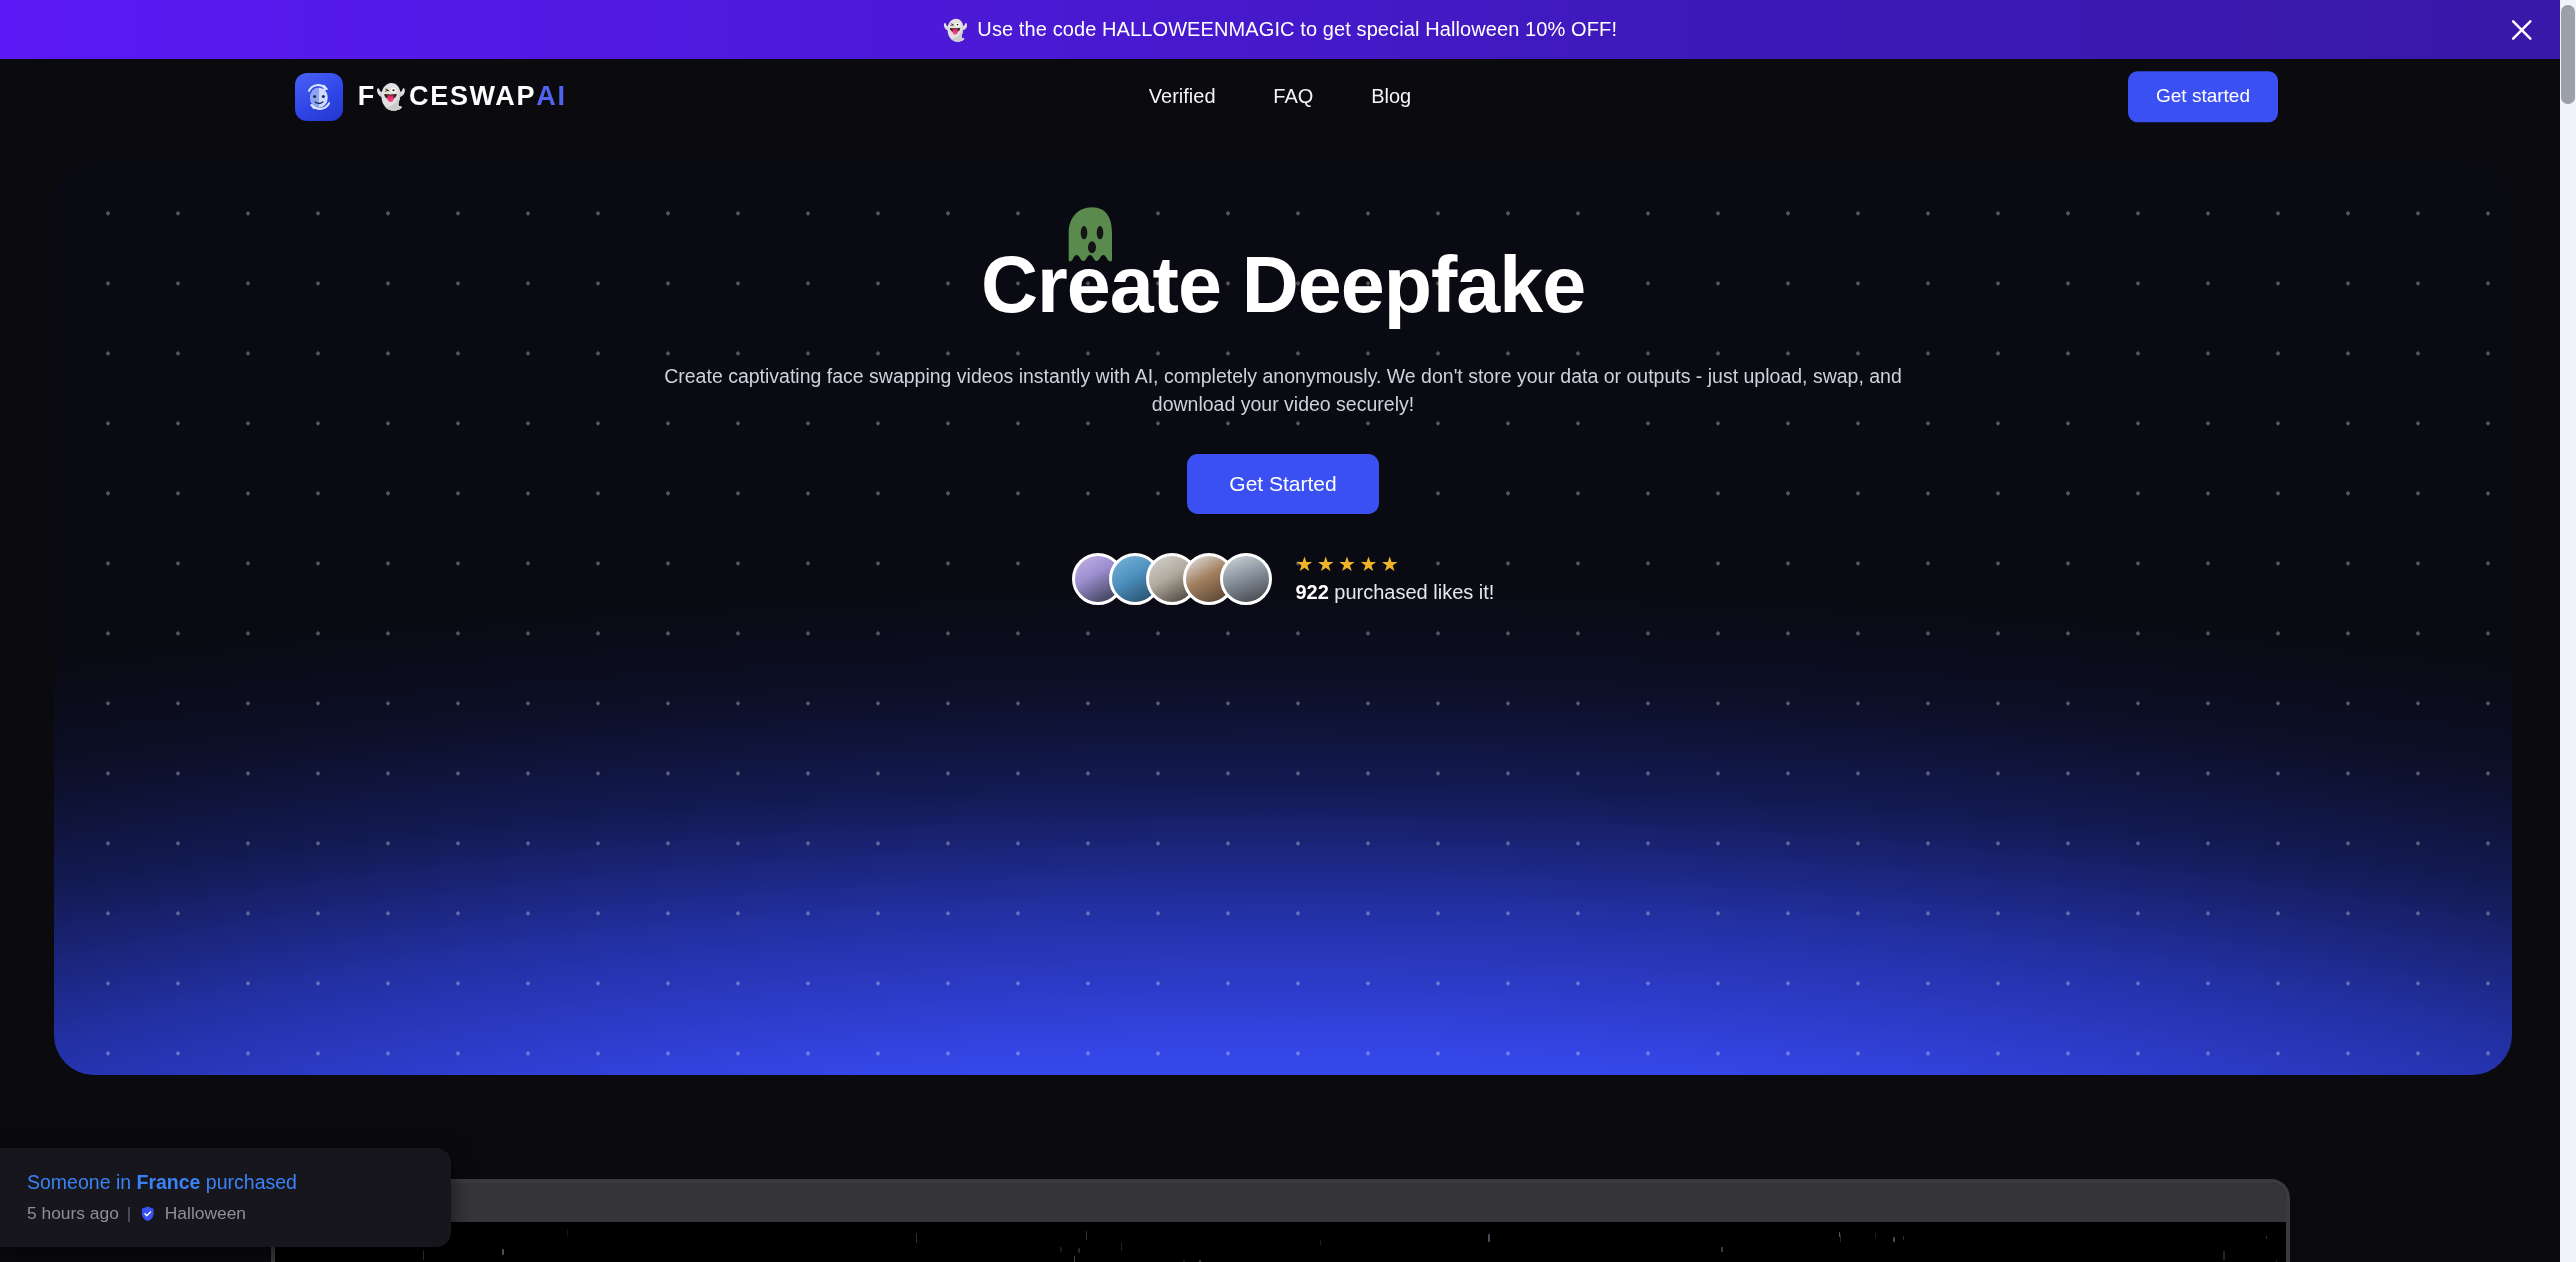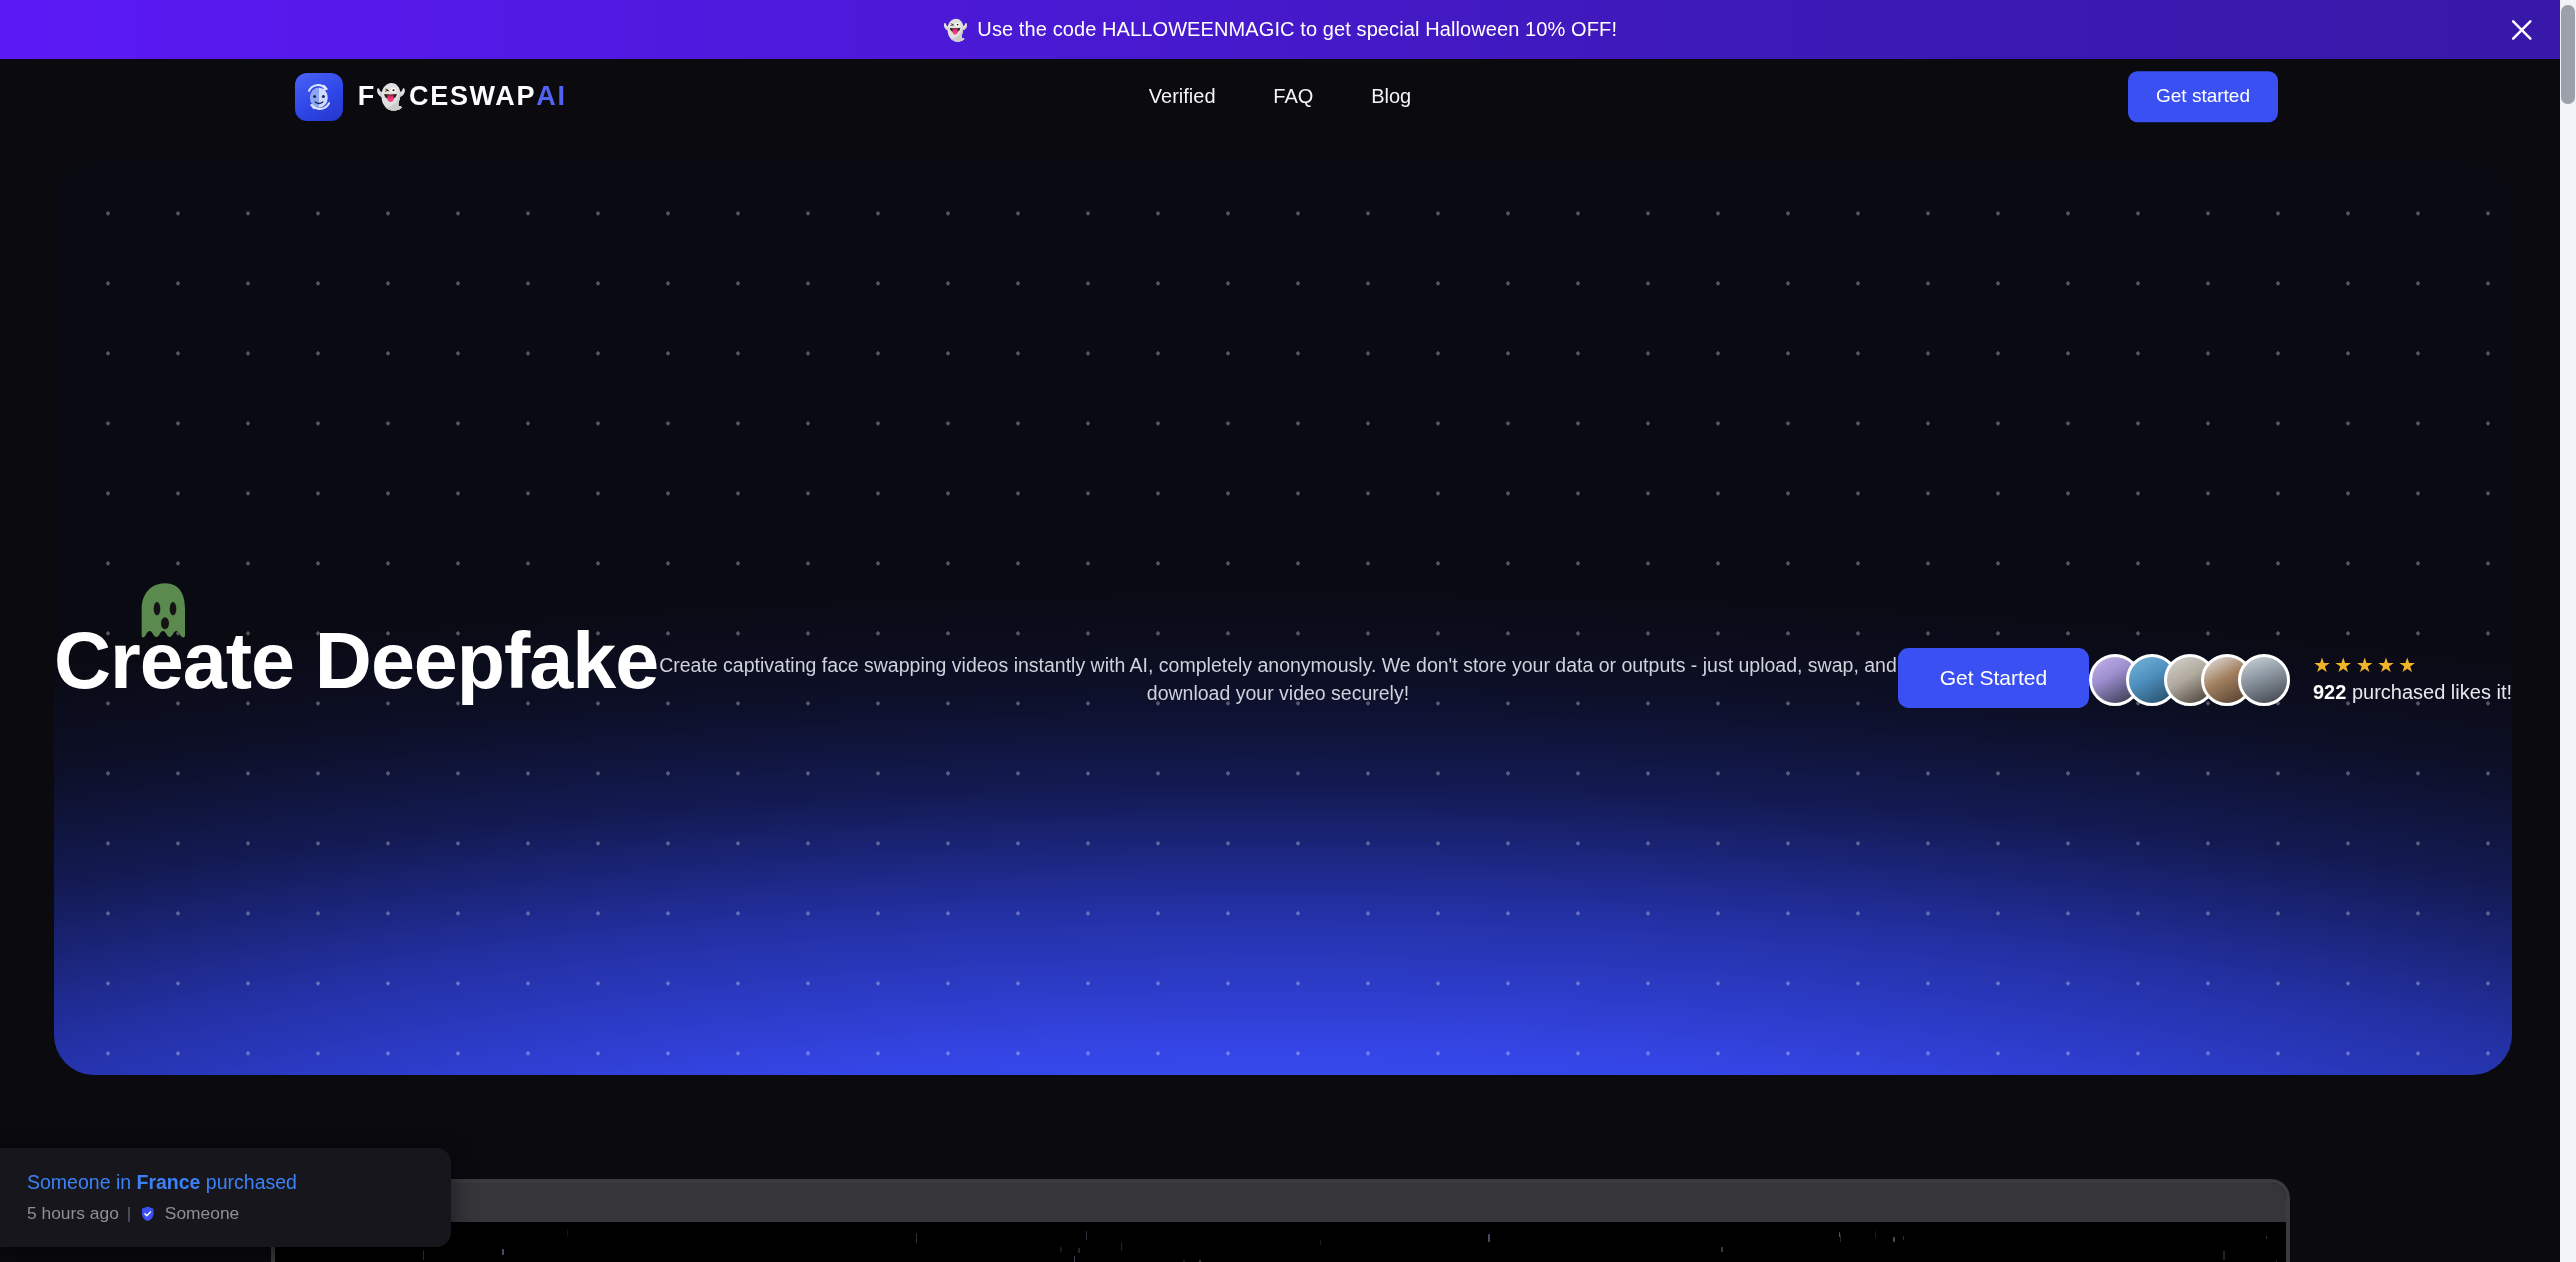--- a/index.html
+++ b/index.html
@@ -99,21 +99,21 @@
       radial-gradient(120% 86% at 50% 132%, #5b6bff 0%, #4558fb 22%, #3546e8 40%, #2331a6 58%, #131a52 74%, #0c0f26 87%, #0a0a12 100%);
   }
   #hero-dots {
     position:absolute; inset:0;
     background-image:radial-gradient(circle, rgba(255,255,255,.30) 1.7px, transparent 1.9px);
     background-size:70px 70px;
     background-position:19px 17.4px;
   }
   #hero-content {
     position:absolute; inset:0;
-    display:flex; flex-direction:row; align-items:center;
+    display:flex; flex-direction:column; align-items:center;
     padding-top:84px;
   }
 
   #hero-title-1 {
     position:relative;
     font-size:79px; font-weight:800; color:#ffffff;
     letter-spacing:-1px; line-height:1;
     white-space:nowrap;
   }
   #ghost-decoration {
@@ -344,21 +344,21 @@
     </div>
     <div id="toast-line-2">
       <span>5 hours ago</span>
       <span class="sep">|</span>
       <span id="verified-badge">
         <svg viewBox="0 0 24 24">
           <path d="M12 2l8 3.2v6.4c0 5-3.4 9.1-8 10.4-4.6-1.3-8-5.4-8-10.4V5.2L12 2z" fill="#3b50f2"></path>
           <path d="M8.2 12.1l2.6 2.6 5-5" stroke="#ffffff" stroke-width="2" fill="none" stroke-linecap="round" stroke-linejoin="round"></path>
         </svg>
       </span>
-      <span>Someone</span>
+      <span>Halloween</span>
     </div>
   </div>
 
   <div id="scrollbar-track">
     <div id="scrollbar-thumb"></div>
   </div>
 
 </div>
 
 

